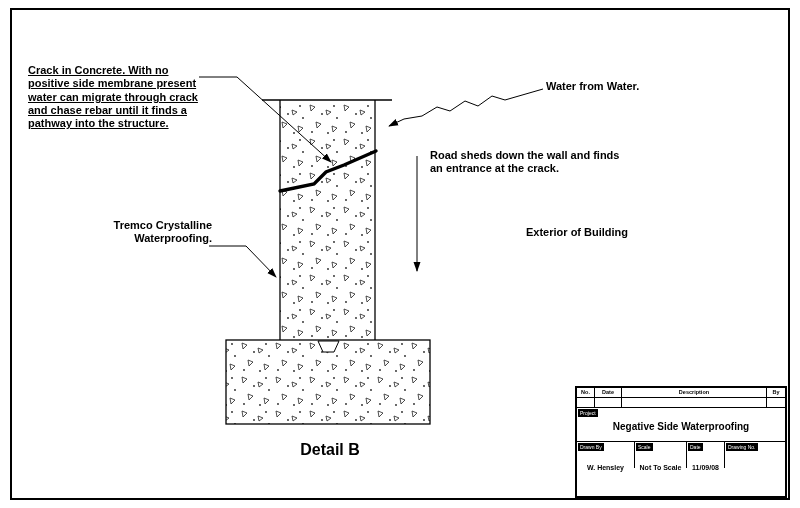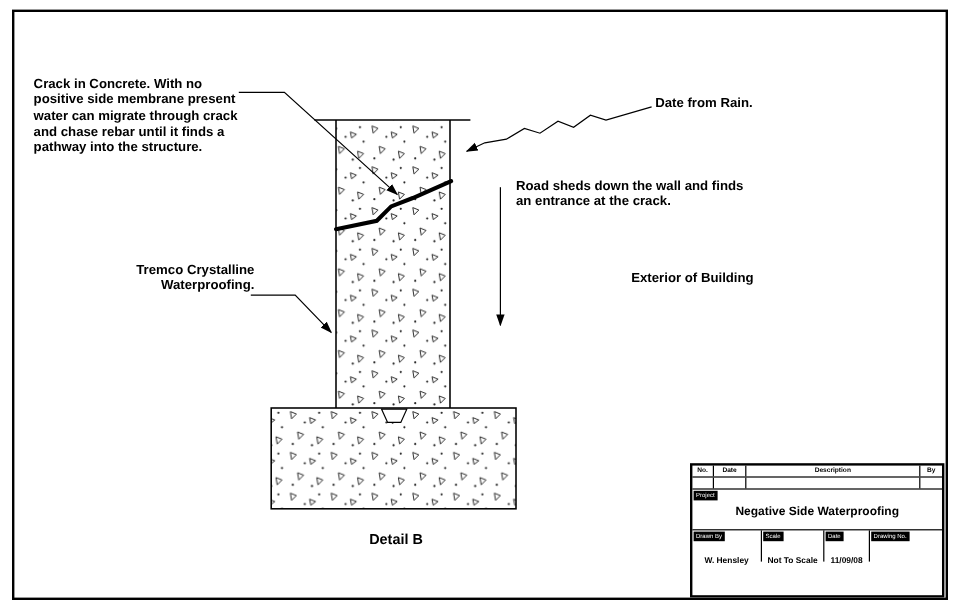--- a/index.html
+++ b/index.html
@@ -12,26 +12,26 @@
     border:2px solid #000; box-sizing:border-box;
   }
   svg.drawing { position:absolute; left:0; top:0; }
   .ln { stroke:#000; stroke-width:1.3; }
   .leader { fill:none; stroke:#000; stroke-width:1; }
 
   .note {
     position:absolute; font-weight:bold; font-size:11px; line-height:13.3px;
     white-space:pre-line; color:#000;
   }
-  .n-crack  { left:28px;  top:64px;  width:218px; }
+  .n-crack  { left:28px;  top:64px;  width:218px;text-decoration:underline; }
   .n-rain   { left:546px; top:80px; }
   .n-sheds  { left:430px; top:149px; width:240px; }
   .n-ext    { left:506px; top:226px;padding-left:20px; }
   .n-cryst  { left:88px;  top:219px; width:124px; text-align:right; }
-  .n-detail { left:288px; top:443px; width:84px;  text-align:center; font-size:12px; }
+  .n-detail { left:288px; top:443px; width:84px;  text-align:center; font-size:16px; }
 
   
   .titleblock {
     position:absolute; left:575px; top:386px; width:212px; height:112px;
     border:2px solid #000; box-sizing:border-box; background:#fff;
   }
   .tb-row { display:flex; border-bottom:1px solid #000; box-sizing:border-box; }
   .tb-row:last-child { border-bottom:none; }
   .tb-head, .tb-emptyrow { height:10px; }
   .tb-c {
@@ -96,21 +96,21 @@
   <polyline points="543,89 505,100 492,96 478,106 465,101 450,111 437,107 422,116 404,119 389,126" class="leader" marker-end="url(#arrow)"></polyline>
   <line x1="417" y1="156" x2="417" y2="271" class="leader" marker-end="url(#arrow)"></line>
   <polyline points="209,246 246,246 276,277" class="leader" marker-end="url(#arrow)"></polyline>
 </svg>
 
 <div class="note n-crack">Crack in Concrete.  With no
 positive side membrane present
 water can migrate through crack
 and chase rebar until it finds a
 pathway into the structure.</div>
-<div class="note n-rain">Date from Rain.</div>
+<div class="note n-rain">Water from Water.</div>
 <div class="note n-sheds">Road sheds down the wall and finds
 an entrance at the crack.</div>
 <div class="note n-ext">Exterior of Building</div>
 <div class="note n-cryst">Tremco Crystalline
 Waterproofing.</div>
 <div class="note n-detail">Detail B</div>
 
 <div class="titleblock">
   <div class="tb-row tb-head">
     <div class="tb-c c-no">No.</div>

